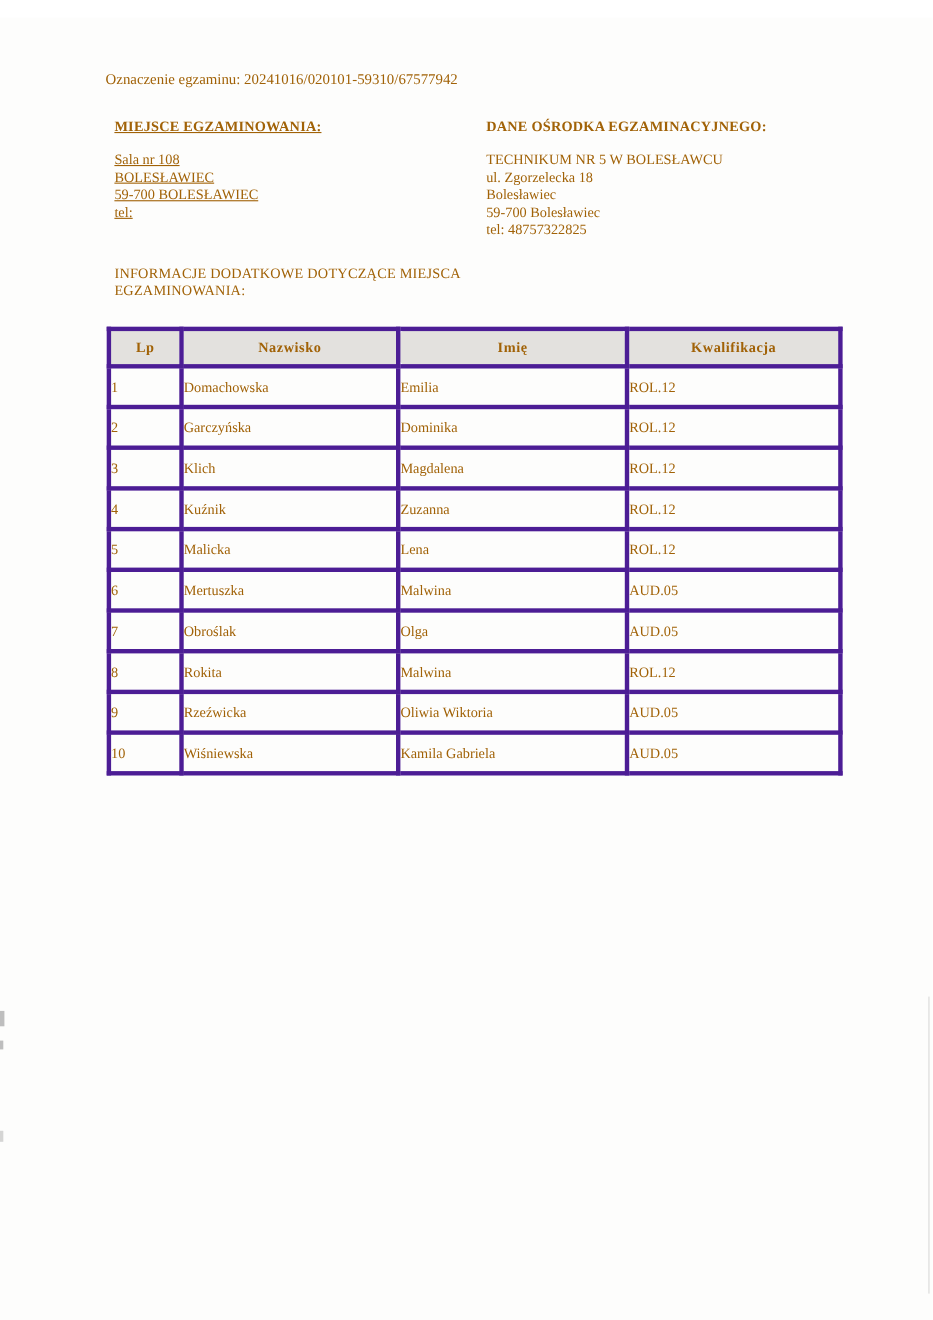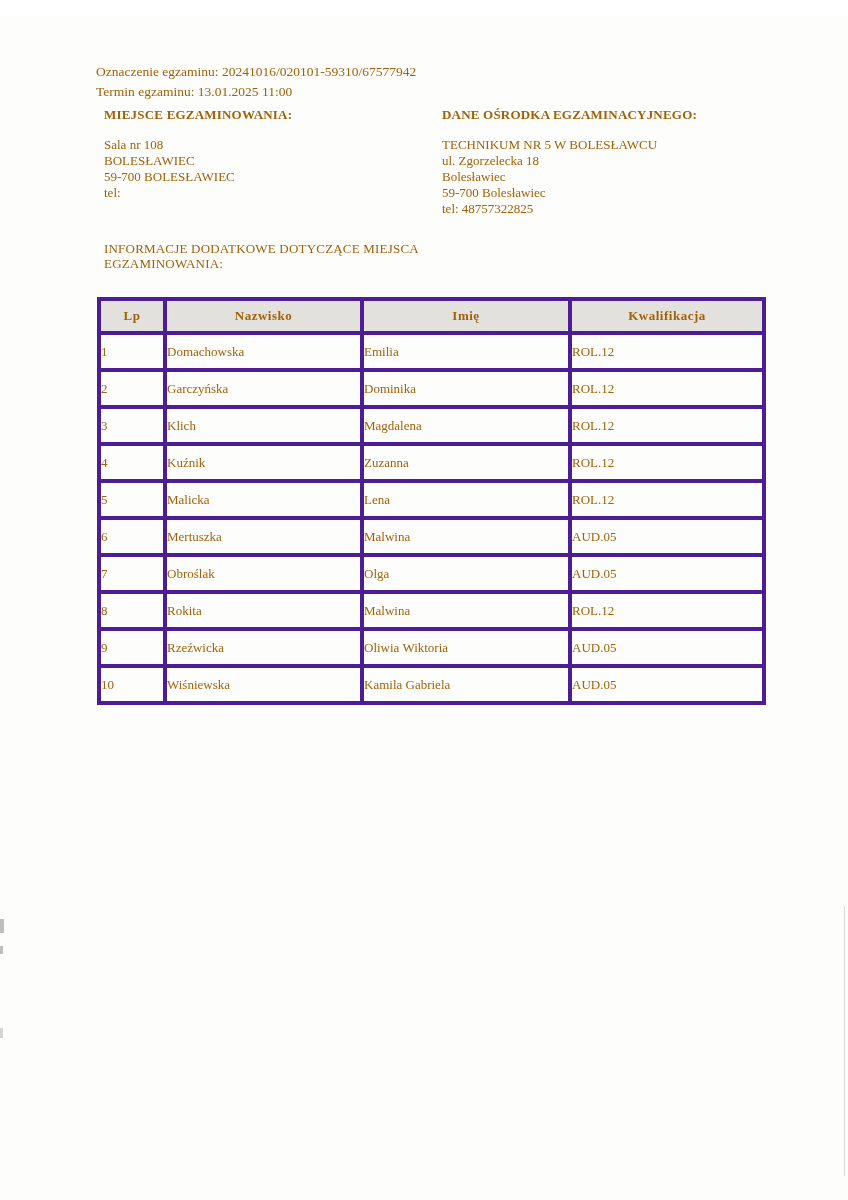--- a/index.html
+++ b/index.html
@@ -27,21 +27,21 @@
     white-space: nowrap;
   }
   
   .cols {
     position: absolute;
     left: 104px;
     top: 91px;
     width: 660px;
     display: flex;
   }
-  .col-left  { width: 338px; }
+  .col-left  { width: 338px; text-decoration: underline; }
   .col-right { flex: 1; }
   .section-title {
     font-weight: bold;
     font-size: 13px;
     letter-spacing: 0.2px;
     margin: 0 0 14px 0;
     white-space: nowrap;
   }
   .addr-line {
     font-size: 13px;
@@ -105,21 +105,20 @@
     background: #d9d9d7;
   }
 </style>
 </head>
 <body>
 
 <div class="page">
 
   <div class="meta">
     <div>Oznaczenie egzaminu: 20241016/020101-59310/67577942</div>
-    <div>Termin egzaminu: 13.01.2025 11:00</div>
   </div>
 
   <div class="cols">
     <div class="col-left">
       <div class="section-title">MIEJSCE EGZAMINOWANIA:</div>
       <div class="addr-line">Sala nr 108</div>
       <div class="addr-line">BOLESŁAWIEC</div>
       <div class="addr-line">59-700 BOLESŁAWIEC</div>
       <div class="addr-line">tel:</div>
     </div>

